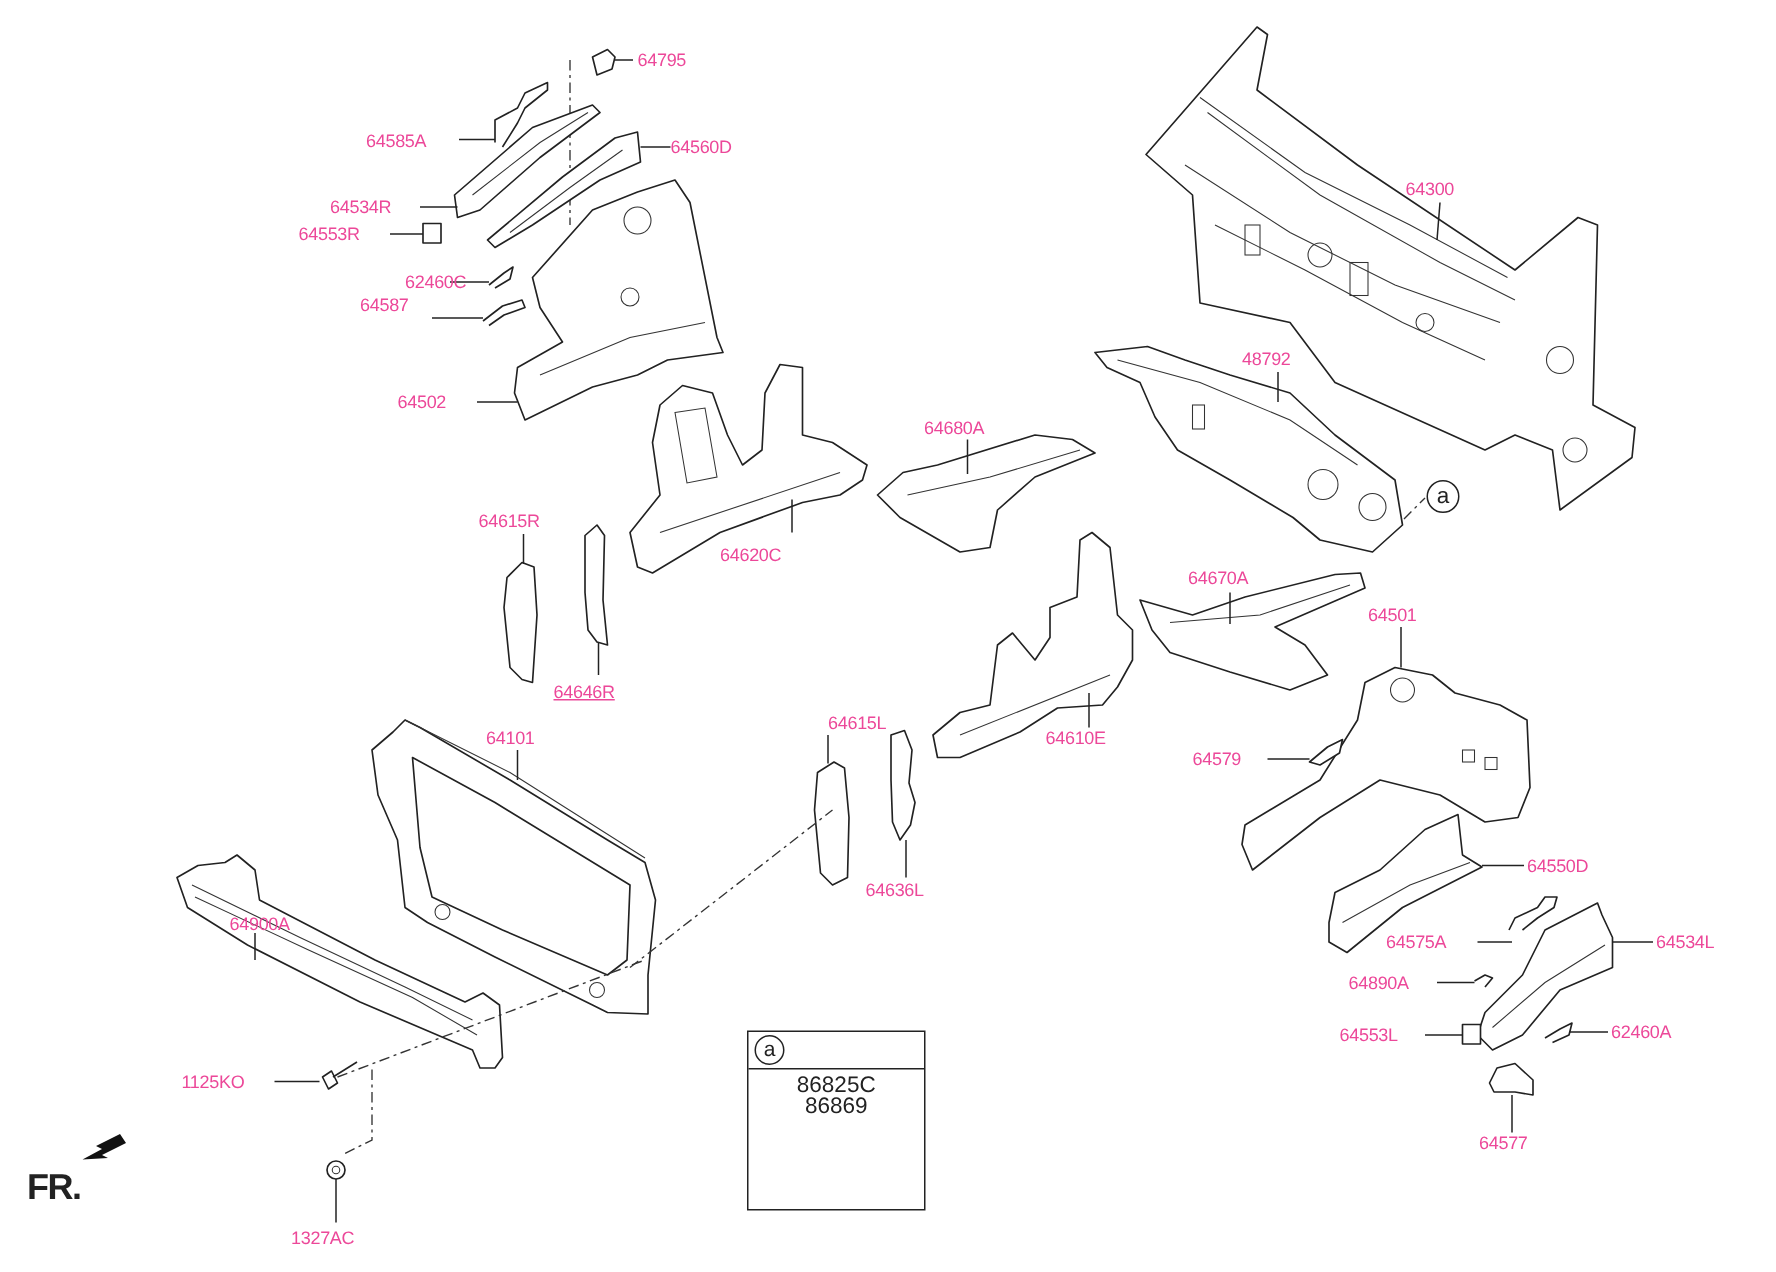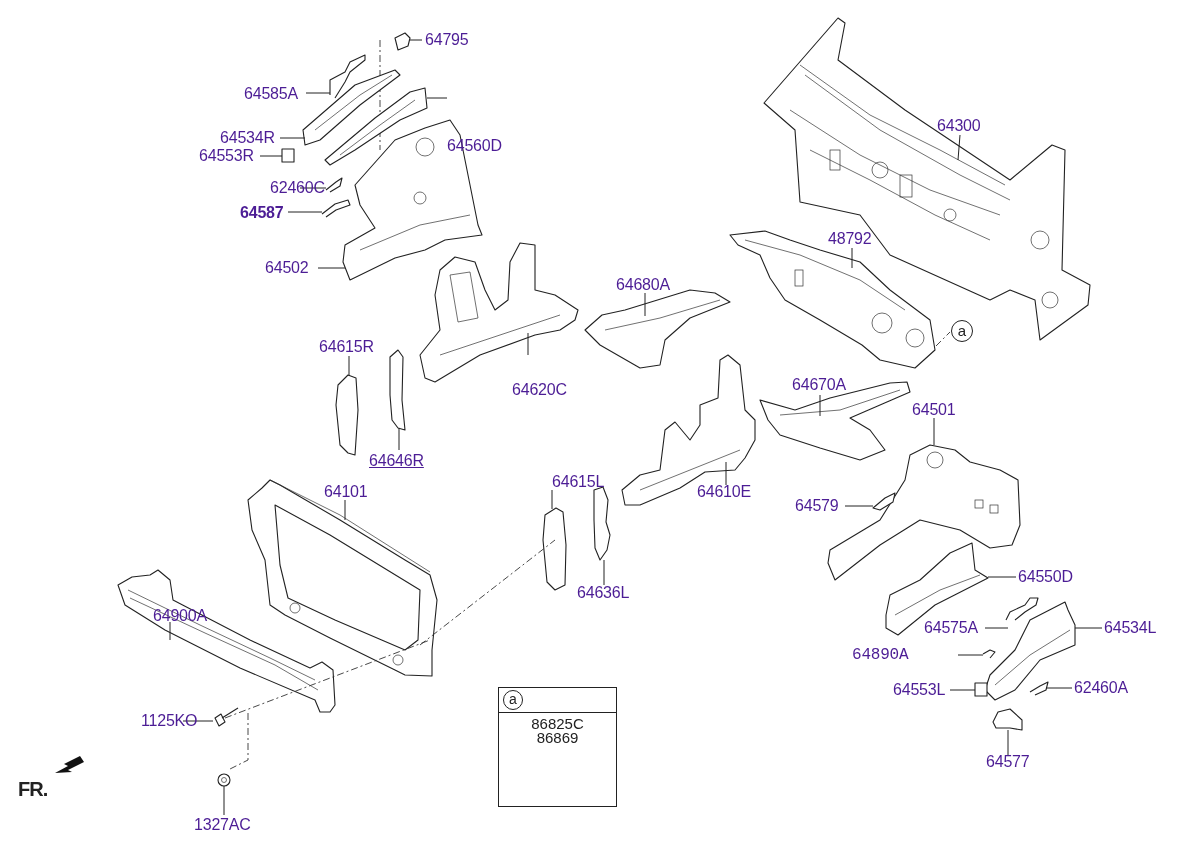--- a/index.html
+++ b/index.html
@@ -1,32 +1,32 @@
 <!DOCTYPE html>
 <html><head>
 <meta charset="utf-8">
 <style>
   html, body { margin:0; padding:0; background:#ffffff; }
   body { width:1184px; height:848px; position:relative; overflow:hidden;
          font-family:"Liberation Sans", sans-serif; color:#222; }
   #stage { position:absolute; left:0; top:0; width:1184px; height:848px; }
   svg { position:absolute; left:0; top:0; }
-  .lbl { position:absolute; font-size:16px; line-height:16px; white-space:nowrap; color:#4c1d95; letter-spacing:-0.2px; }
+  .lbl { position:absolute; font-size:12px; line-height:16px; white-space:nowrap; color:#ec4899; letter-spacing:-0.2px; }
   .part { fill:#ffffff; stroke:#222; stroke-width:1.1; stroke-linejoin:round; }
   .detail { fill:none; stroke:#333; stroke-width:0.7; }
   .lead { stroke:#222; stroke-width:1; fill:none; }
   .dash { stroke:#333; stroke-width:0.9; fill:none; stroke-dasharray:7 3 2 3; }
   #inset { position:absolute; left:498px; top:687px; width:117px; height:118px; border:1px solid #222; background:#fff; }
   #inset .hdr { height:24px; border-bottom:1px solid #222; position:relative; }
   #inset .circ { position:absolute; left:4px; top:2px; width:18px; height:18px; border:1px solid #222; border-radius:50%;
                  font-size:14px; line-height:17px; text-align:center; }
   #inset .codes { position:absolute; left:0; top:29px; width:117px; text-align:center; font-size:15px; line-height:14px; }
   #callout-a { position:absolute; left:951px; top:320px; width:20px; height:20px; border:1px solid #222; border-radius:50%;
                font-size:15px; line-height:19px; text-align:center; background:#fff; }
-  #fr { position:absolute; left:18px; top:778px; font-size:20px; font-weight:bold; letter-spacing:-1px; }
+  #fr { position:absolute; left:18px; top:778px; font-size:24px; font-weight:bold; letter-spacing:-1px; }
 </style>
 </head>
 <body>
 
 <div id="stage">
 
 <svg width="1184" height="848" viewBox="0 0 1184 848">
 
   <g>
     <polygon class="part" points="764,103 838,18 845,23 838,60 905,110 1010,180 1052,145 1065,150 1062,270 1090,285 1088,305 1040,340 1035,300 1010,290 990,300 890,255 860,215 800,202 795,130"></polygon>
@@ -192,47 +192,47 @@
     <line class="lead" x1="556" y1="753" x2="556" y2="775"></line>
     <path class="part" d="M545,782 Q556,770 567,782 Z"></path>
     <rect class="part" x="552" y="782" width="8" height="8"></rect>
   </g>
 
   <polygon fill="#111" points="55,773 68,766 64,764 80,756 84,762 68,770 72,772"></polygon>
 </svg>
 
 <span class="lbl" style="left:425px;top:32px;">64795</span>
 <span class="lbl" style="left:244px;top:86px;">64585A</span>
-<span class="lbl" style="left:447px;top:90px;margin-top:48px;">64560D</span>
+<span class="lbl" style="left:447px;top:90px;">64560D</span>
 <span class="lbl" style="left:220px;top:130px;">64534R</span>
 <span class="lbl" style="left:199px;top:148px;">64553R</span>
 <span class="lbl" style="left:239px;top:180px;margin-left:31px;">62460C</span>
-<span class="lbl" style="left:240px;top:205px;font-weight:bold;">64587</span>
+<span class="lbl" style="left:240px;top:195px;">64587</span>
 <span class="lbl" style="left:265px;top:260px;">64502</span>
 <span class="lbl" style="left:937px;top:118px;">64300</span>
 <span class="lbl" style="left:828px;top:231px;">48792</span>
 <span class="lbl" style="left:616px;top:277px;">64680A</span>
 <span class="lbl" style="left:319px;top:339px;">64615R</span>
-<span class="lbl" style="left:512px;top:362px;margin-top:20px;">64620C</span>
+<span class="lbl" style="left:480px;top:362px;">64620C</span>
 <span class="lbl" style="left:369px;top:453px;text-decoration:underline;">64646R</span>
 <span class="lbl" style="left:792px;top:377px;">64670A</span>
 <span class="lbl" style="left:912px;top:402px;">64501</span>
 <span class="lbl" style="left:697px;top:484px;">64610E</span>
 <span class="lbl" style="left:552px;top:474px;">64615L</span>
 <span class="lbl" style="left:795px;top:498px;">64579</span>
 <span class="lbl" style="left:324px;top:484px;">64101</span>
 <span class="lbl" style="left:1018px;top:569px;">64550D</span>
 <span class="lbl" style="left:577px;top:585px;">64636L</span>
 <span class="lbl" style="left:153px;top:608px;">64900A</span>
 <span class="lbl" style="left:924px;top:620px;">64575A</span>
 <span class="lbl" style="left:1104px;top:620px;">64534L</span>
-<span class="lbl" style="left:852px;top:647px;font-family:Liberation Mono, monospace;">64890A</span>
+<span class="lbl" style="left:899px;top:647px;">64890A</span>
 <span class="lbl" style="left:893px;top:682px;">64553L</span>
 <span class="lbl" style="left:1074px;top:680px;">62460A</span>
-<span class="lbl" style="left:121px;top:713px;margin-left:20px;">1125KO</span>
+<span class="lbl" style="left:121px;top:713px;">1125KO</span>
 <span class="lbl" style="left:986px;top:754px;">64577</span>
 <span class="lbl" style="left:194px;top:817px;">1327AC</span>
 
 <div id="callout-a">a</div>
 
 <div id="inset">
   <div class="hdr">
     <div class="circ">a</div>
   </div>
   <div class="codes">

